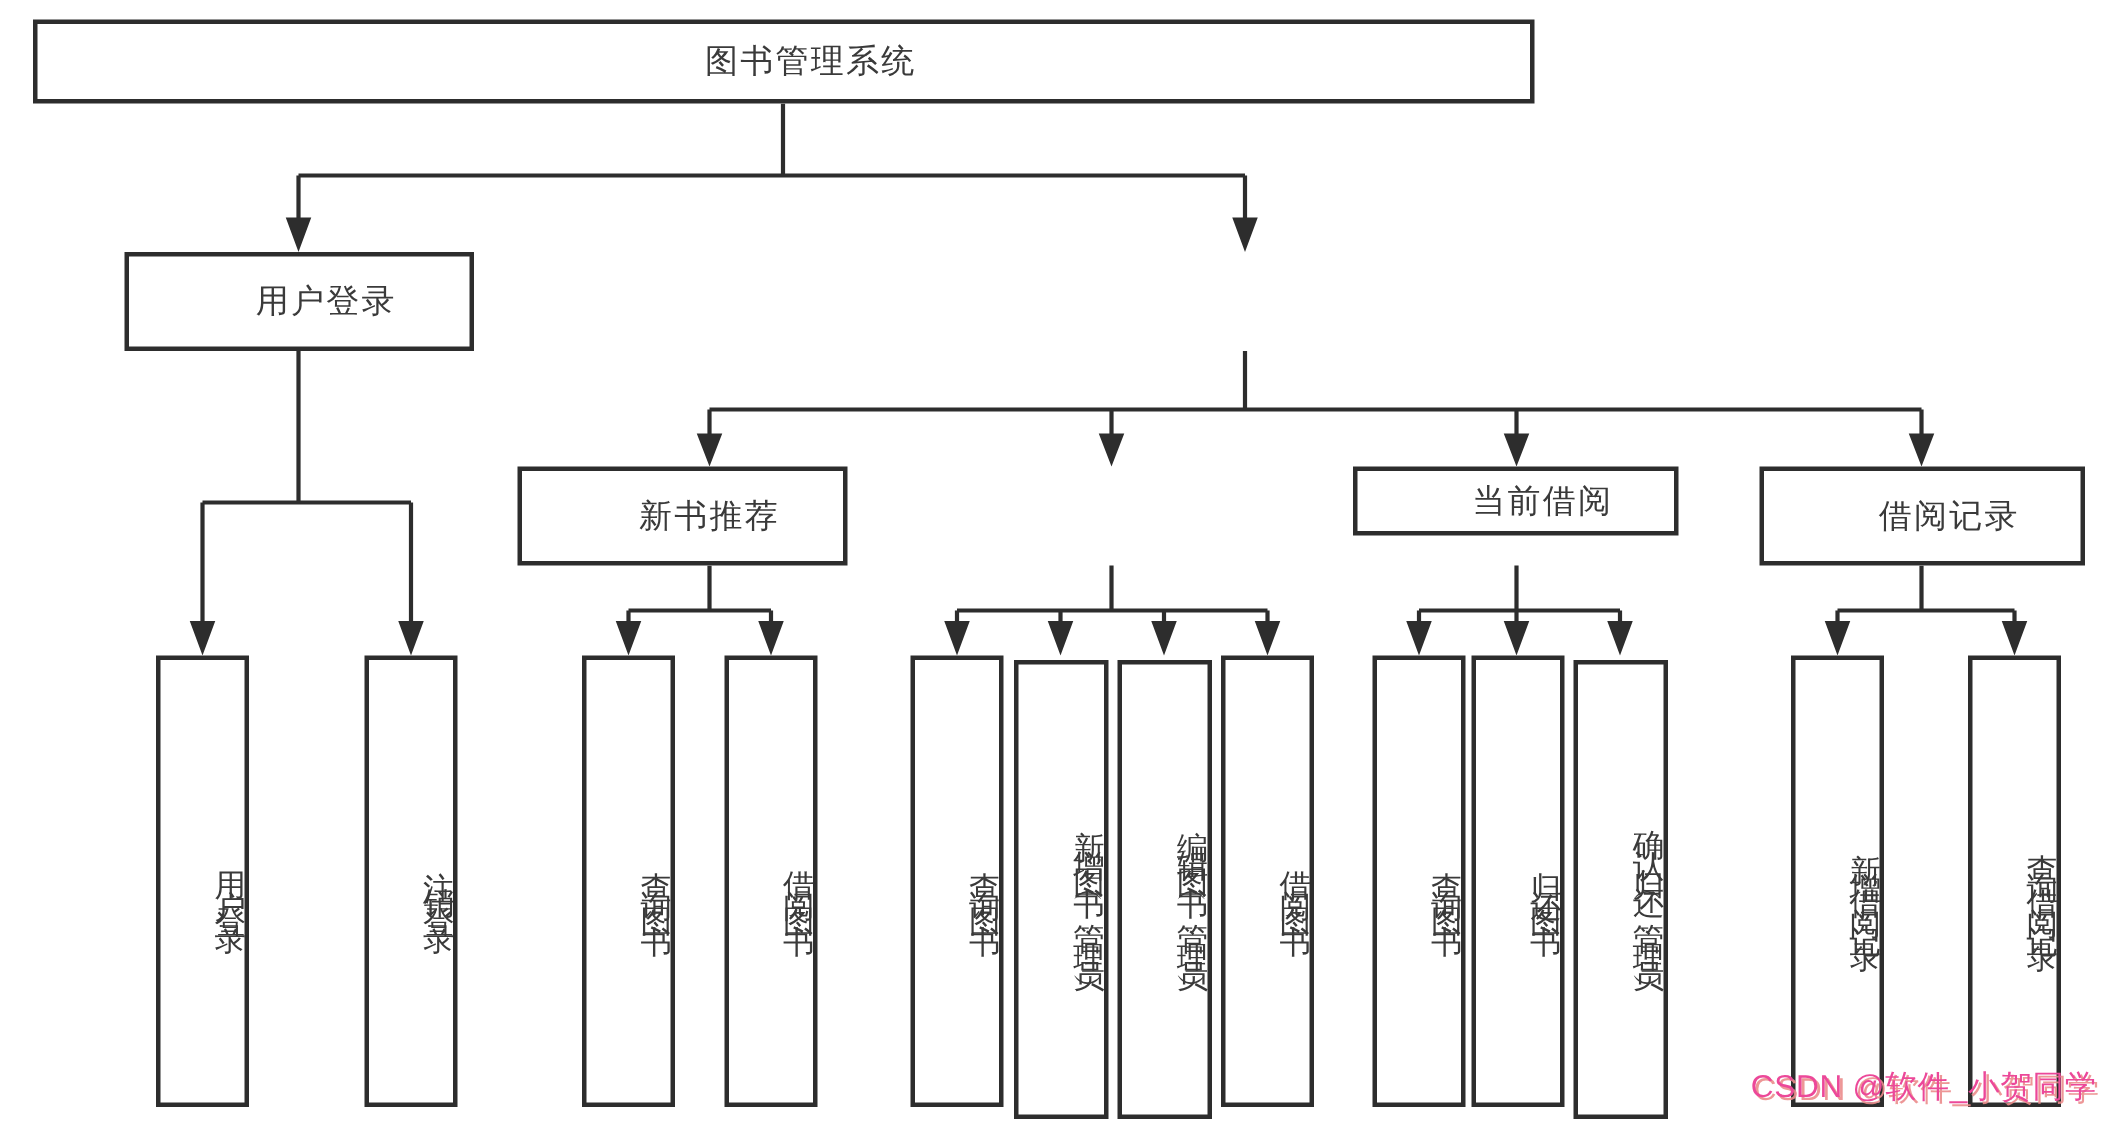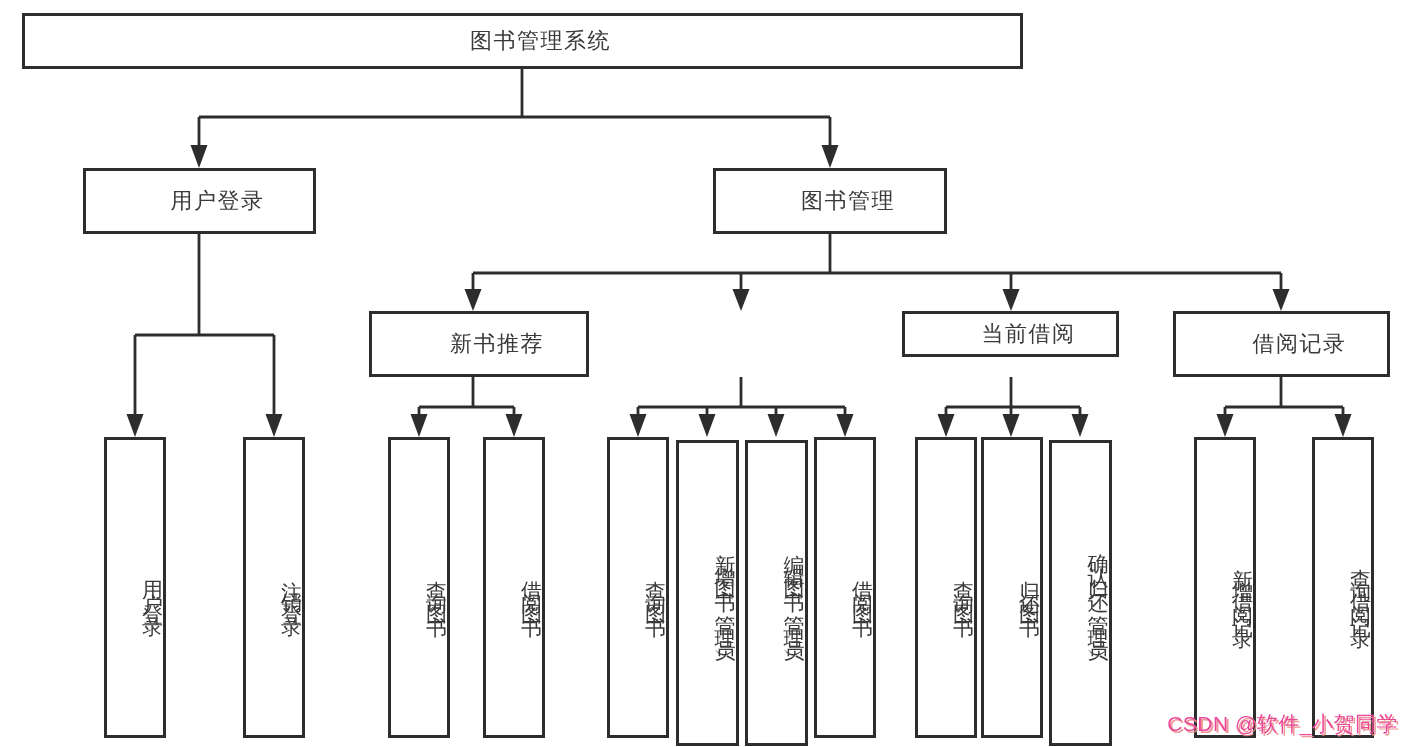--- a/index.html
+++ b/index.html
@@ -32,23 +32,22 @@
 <div class="canvas">
 
   <svg class="wires" width="1405" height="747" viewBox="0 0 1405 747">
     <path id="wire-lines" fill="none" stroke="#2d2d2d" stroke-width="2.8" d="M522 69L522 117M199 117L830 117M199 117L199 146M830 117L830 146M199 234L199 335M135 335L274 335M135 335L135 416M274 335L274 416M830 234L830 273M473 273L1281 273M473 273L473 290M741 273L741 290M1011 273L1011 290M1281 273L1281 290M473 377L473 407M419 407L514 407M419 407L419 416M514 407L514 416M741 377L741 407M638 407L845 407M638 407L638 416M707 407L707 416M776 407L776 416M845 407L845 416M1011 377L1011 407M946 407L1080 407M946 407L946 416M1011 407L1011 416M1080 407L1080 416M1281 377L1281 407M1225 407L1343 407M1225 407L1225 416M1343 407L1343 416"></path>
     <path id="wire-arrows" fill="#2d2d2d" stroke="none" d="M190.5 145L207.5 145L199 168ZM821.5 145L838.5 145L830 168ZM464.5 289L481.5 289L473 311ZM732.5 289L749.5 289L741 311ZM1002.5 289L1019.5 289L1011 311ZM1272.5 289L1289.5 289L1281 311ZM126.5 414L143.5 414L135 437ZM265.5 414L282.5 414L274 437ZM410.5 414L427.5 414L419 437ZM505.5 414L522.5 414L514 437ZM629.5 414L646.5 414L638 437ZM698.5 414L715.5 414L707 437ZM767.5 414L784.5 414L776 437ZM836.5 414L853.5 414L845 437ZM937.5 414L954.5 414L946 437ZM1002.5 414L1019.5 414L1011 437ZM1071.5 414L1088.5 414L1080 437ZM1216.5 414L1233.5 414L1225 437ZM1334.5 414L1351.5 414L1343 437Z"></path>
   </svg>
 
   <div class="node hbox" style="left:22px;top:13px;width:1001px;height:56px">图书管理系统</div>
 
   <div class="node hbox" style="left:83px;top:168px;width:233px;height:66px">用户登录</div>
-  <div class="node hbox" style="left:713px;top:168px;width:234px;height:66px">图书管理</div>
 
-  <div class="node hbox" style="left:369px;top:311px;width:220px;height:66px">新书推荐</div>
+  <div class="node hbox" style="left:345px;top:311px;width:220px;height:66px">新书推荐</div>
   <div class="node hbox" style="left:902px;top:311px;width:217px;height:46px">当前借阅</div>
   <div class="node hbox" style="left:1173px;top:311px;width:217px;height:66px">借阅记录</div>
 
   <div class="node vbox" style="left:104px;top:437px;width:62px;height:301px">
     <span>用户登录</span>
   </div>
   <div class="node vbox" style="left:243px;top:437px;width:62px;height:301px">
     <span>注销登录</span>
   </div>
 

